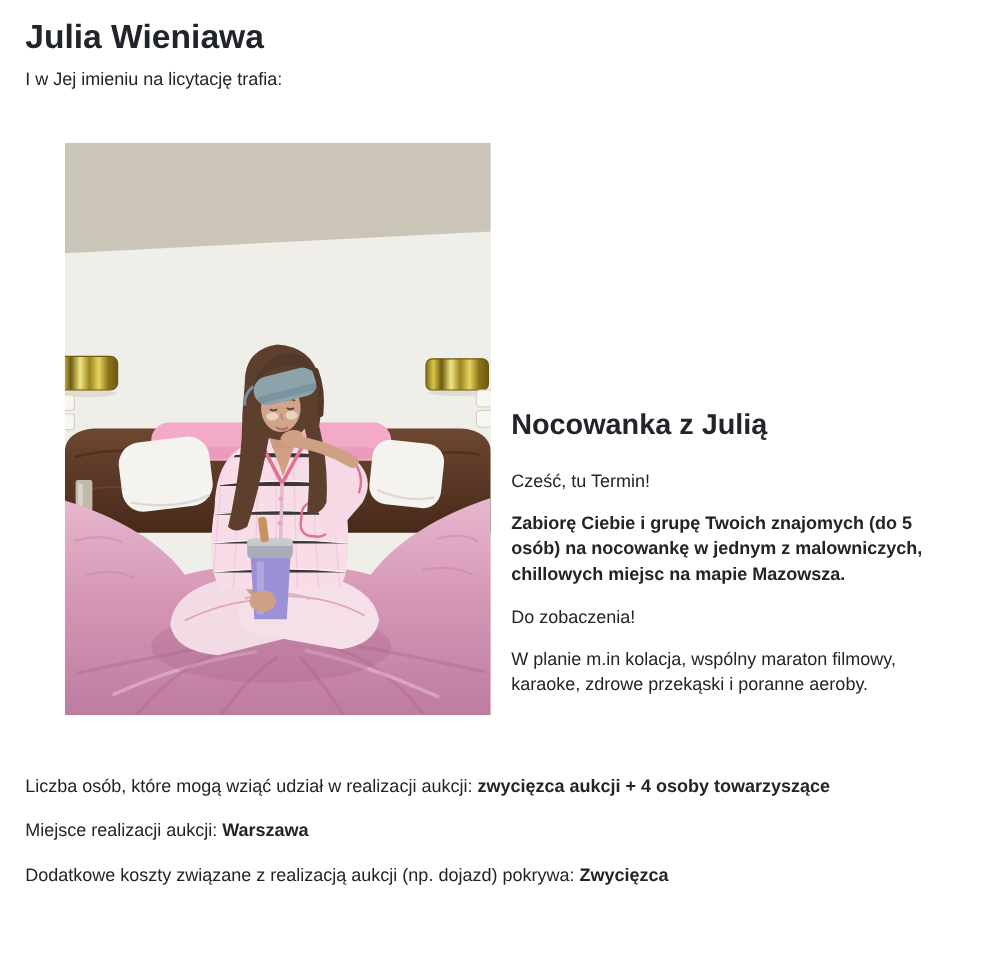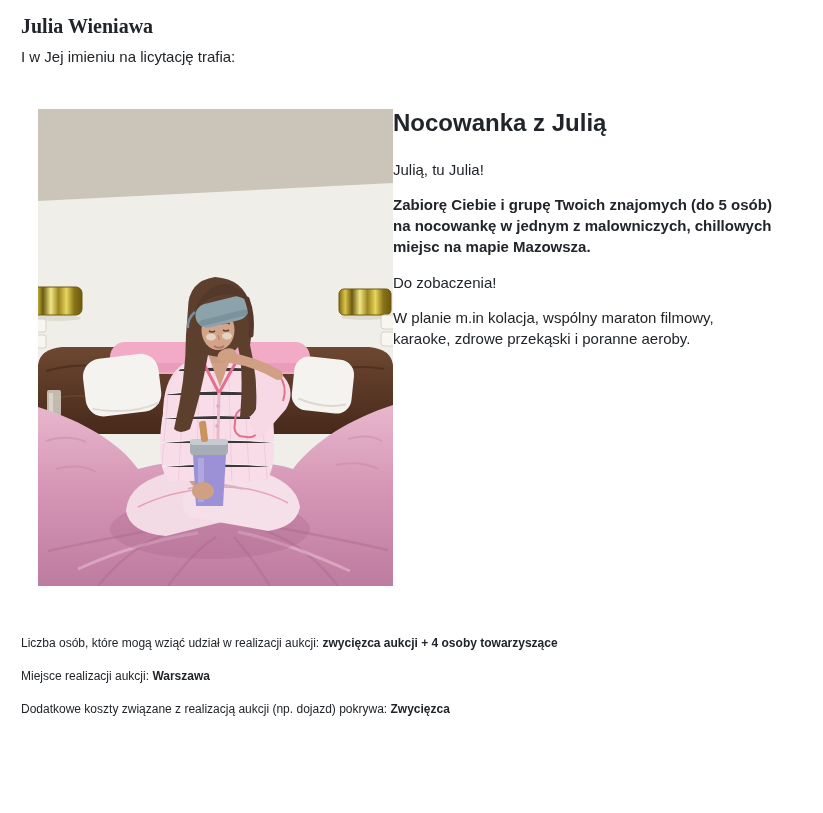--- a/index.html
+++ b/index.html
@@ -4,36 +4,36 @@
 <title>Julia Wieniawa</title>
 <style>
   html,body{margin:0;padding:0;background:#ffffff;}
   body{
     width:823px;height:813px;overflow:hidden;
     font-family:"Liberation Sans","DejaVu Sans",sans-serif;
     color:#212529;
   }
   .page{padding:10px 21px 0 21px;}
   .page-title{
-    font-size:20px;font-weight:bold;margin:4px 0 0 0;line-height:1.2;font-family:Liberation Serif, serif;
+    font-size:28px;font-weight:bold;margin:4px 0 0 0;line-height:1.2;
   }
   .intro{font-size:15px;margin:8px 0 0 0;line-height:1.4;}
   .media-row{
-    display:flex;align-items:flex-start;
-    margin:42px 0 0 17px;
+    display:flex;align-items:flex-end;gap:17px;
+    margin:42px 0 0 33px;
   }
   .photo-wrap{
     width:355px;height:477px;flex:none;overflow:hidden;background:#efede6;
   }
   .photo-wrap svg{display:block;width:355px;height:477px;}
   .offer-text{width:380px;font-size:15px;line-height:1.42;}
   .offer-heading{font-size:24px;font-weight:bold;margin:0 0 22px 0;line-height:1.15;}
   .offer-text p{margin:0 0 14px 0;}
   .offer-text p.bold{font-weight:bold;}
-  .details{margin-top:49px;font-size:12px;line-height:1.42;max-width:750px;}
+  .details{margin-top:49px;font-size:15px;line-height:1.42;max-width:750px;}
   .detail{margin:0 0 16px 0;}
   .detail b{font-weight:bold;}
 </style>
 </head>
 <body>
 
 <div class="page">
 
   <h1 class="page-title">Julia Wieniawa</h1>
   <p class="intro">I w Jej imieniu na licytację trafia:</p>
@@ -210,21 +210,21 @@
           <path d="M209 190 Q215 206 213 226" stroke="#54382a" stroke-width="5" fill="none" stroke-linecap="round"></path>
 
           <path d="M192 249 Q216 252 240 266" stroke="#cfa083" stroke-width="10" fill="none" stroke-linecap="round"></path>
           <ellipse cx="189" cy="246" rx="9.5" ry="6.5" fill="#cfa083" transform="rotate(-15 189 246)"></ellipse>
         </g>
       </svg>
     </div>
 
     <div class="offer-text">
       <h2 class="offer-heading">Nocowanka z Julią</h2>
-      <p>Julią, tu Julia!</p>
+      <p>Cześć, tu Termin!</p>
       <p class="bold">Zabiorę Ciebie i grupę Twoich znajomych (do 5 osób) na nocowankę w jednym z malowniczych, chillowych miejsc na mapie Mazowsza.</p>
       <p>Do zobaczenia!</p>
       <p>W planie m.in kolacja, wspólny maraton filmowy, karaoke, zdrowe przekąski i poranne aeroby.</p>
     </div>
   </div>
 
   <div class="details">
     <p class="detail"><span>Liczba osób, które mogą wziąć udział w realizacji aukcji: </span><b>zwycięzca aukcji + 4 osoby towarzyszące</b></p>
     <p class="detail"><span>Miejsce realizacji aukcji: </span><b>Warszawa</b></p>
     <p class="detail"><span>Dodatkowe koszty związane z realizacją aukcji (np. dojazd) pokrywa: </span><b>Zwycięzca</b></p>

